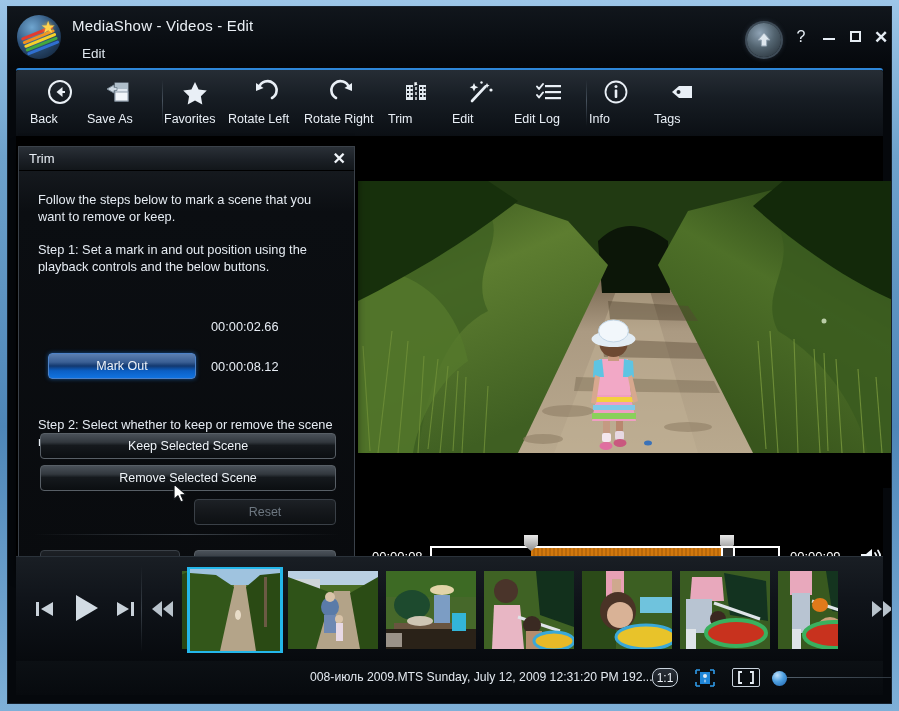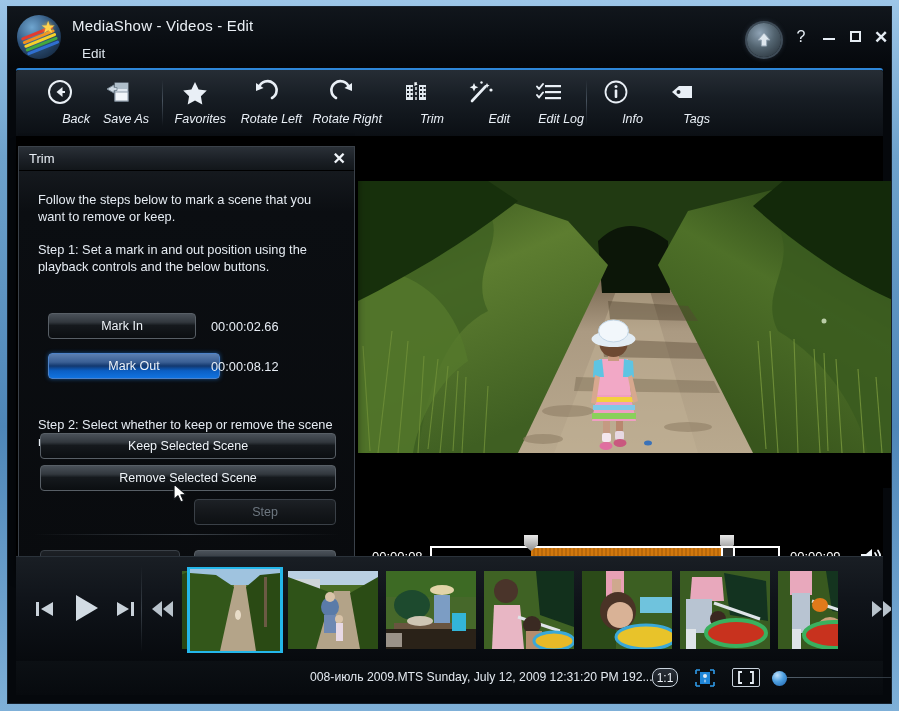--- a/index.html
+++ b/index.html
@@ -77,23 +77,22 @@
     background:linear-gradient(180deg,#2b3views 0,#232a31 0%,#151a20 40%,#0a0e13 100%);
     border-top:2px solid #2e87d8;
     border-radius:3px 3px 0 0;
   }
   #toolbar-grad{
     position:absolute; inset:0;
     background:linear-gradient(180deg,#262d35 0%,#171d24 42%,#0b0f14 100%);
     border-radius:3px 3px 0 0;
   }
   .tbitem{
-    position:absolute; top:4px; height:60px; text-align:right; cursor:pointer;
+    position:absolute; top:4px; height:60px; text-align:left; cursor:pointer;
     color:#e8eef5;
-    font-style:italic;
   }
   .tbicon{ height:36px; display:flex; align-items:center; justify-content:center; }
   .tblabel{ font-size:12.5px; margin-top:2px; color:#e9eff6; }
   .tbsep{
     position:absolute; top:10px; width:1px; height:46px;
     background:linear-gradient(180deg,rgba(255,255,255,0) 0%,rgba(160,180,200,.35) 45%,rgba(255,255,255,0) 100%);
   }
 
   
   #content{
@@ -169,21 +168,21 @@
     background:linear-gradient(180deg,#5b7fb2 0%,#3a5f94 34%,#12386f 50%,#0b5fc4 70%,#1173e0 100%);
     border-color:#4d82c8;
     box-shadow:0 0 4px rgba(30,120,220,.6);
   }
   .btn.disabled{
     color:#6d7780;
     background:linear-gradient(180deg,#1d2126 0%,#16191d 40%,#0d1013 100%);
     border-color:#3a4047;
   }
   #mark-in{ left:29px; top:142px; width:148px; }
-  #mark-out{ left:29px; top:182px; width:172px; }
+  #mark-out{ left:29px; top:182px; width:148px; }
   .tcode{ position:absolute; color:#e7edf4; font-size:12.8px; }
   #tc-in{ left:192px; top:148px; }
   #tc-out{ left:192px; top:188px; }
 
   #keep-scene{ left:21px; top:262px; width:296px; }
   #remove-scene{ left:21px; top:294px; width:296px; }
   #preview-btn{ left:21px; top:328px; width:140px; }
   #reset-btn{ left:175px; top:328px; width:142px; }
   #trim-divider{
     position:absolute; left:14px; right:14px; top:363px; height:1px;
@@ -529,31 +528,30 @@
 
     <div id="trim">
       <div id="trim-title">
         <span>Trim</span>
         <div id="trim-close">✕</div>
       </div>
       <div id="trim-body">
         <div class="tptext" id="tp1">Follow the steps below to mark a scene that you want to remove or keep.</div>
         <div class="tptext" id="tp2">Step 1: Set a mark in and out position using the playback controls and the below buttons.</div>
 
-        <div class="btn" id="mark-in">Mark In</div>
         <div class="tcode" id="tc-in">00:00:02.66</div>
 
         <div class="btn sel" id="mark-out">Mark Out</div>
         <div class="tcode" id="tc-out">00:00:08.12</div>
 
         <div class="tptext" id="tp3">Step 2: Select whether to keep or remove the scene marked in yellow.</div>
 
         <div class="btn" id="keep-scene">Keep Selected Scene</div>
         <div class="btn" id="remove-scene">Remove Selected Scene</div>
-        <div class="btn disabled" id="reset-btn">Step</div>
+        <div class="btn disabled" id="reset-btn">Reset</div>
 
         <div id="trim-divider"></div>
 
         <div class="btn disabled" id="apply-btn">Apply</div>
         <div class="btn" id="cancel-btn">Cancel</div>
       </div>
 
       <svg id="cursor" width="16" height="22" viewBox="0 0 16 22">
         <path d="M1 1 L1 16.5 L5 12.8 L7.8 19 L10.6 17.8 L7.9 11.8 L13 11.6 Z" fill="#ffffff" stroke="#101418" stroke-width="1.2" stroke-linejoin="round"></path>
       </svg>

